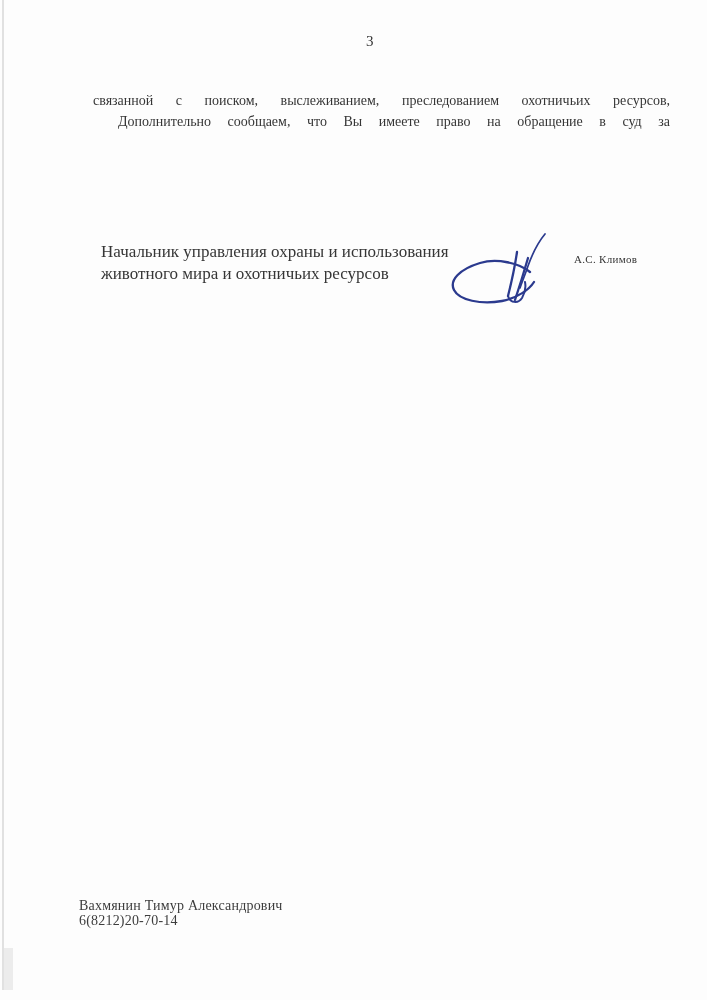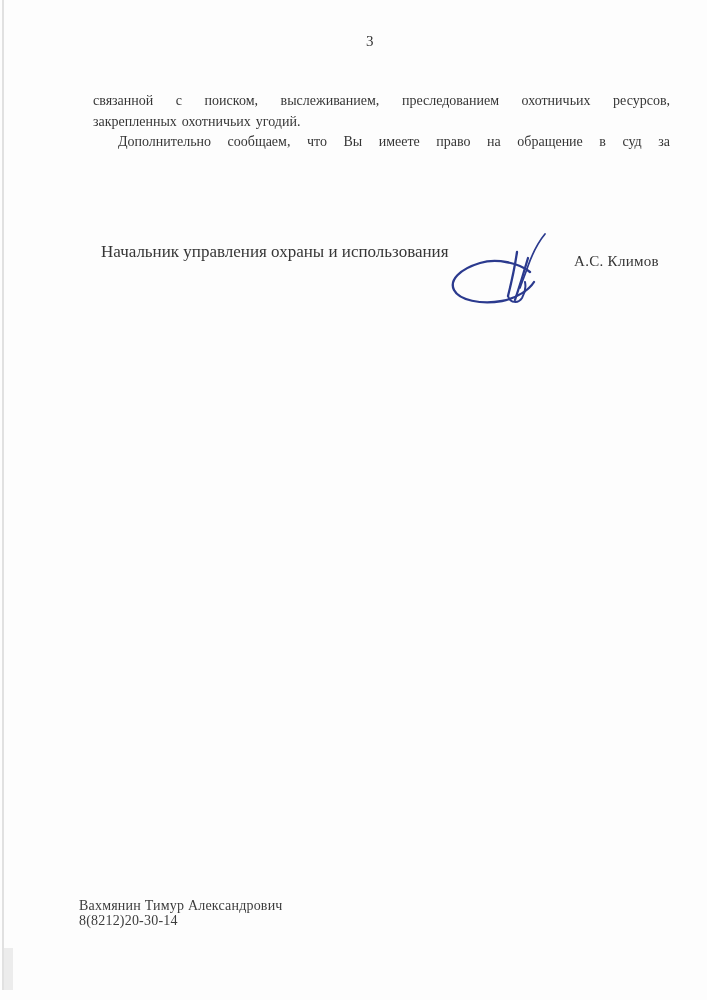--- a/index.html
+++ b/index.html
@@ -68,21 +68,21 @@
     left: 101px;
     top: 241px;
     width: 380px;
     font-size: 17px;
     line-height: 21.5px;
   }
   .sign-name {
     position: absolute;
     left: 574px;
     top: 253px;
-    font-size: 15px;
+    font-size: 11px;
     letter-spacing: 0.3px;
   }
   .signature-svg {
     position: absolute;
     left: 445px;
     top: 230px;
     width: 115px;
     height: 78px;
   }
   .footer {
@@ -100,38 +100,38 @@
 
 <div class="page">
 
   <div class="edge-line"></div>
   <div class="edge-mark"></div>
 
   <div class="page-number">3</div>
 
   <div class="body-text">
     <div class="line just">связанной с поиском, выслеживанием, преследованием охотничьих ресурсов,</div>
-    <div class="line">закрепленных охотничьих угодий.</div>
     <div class="line just indent">Дополнительно сообщаем, что Вы имеете право на обращение в суд за</div>
   </div>
 
   <div class="sign-title">
     <div class="line">Начальник управления охраны и использования</div>
+    <div class="line">животного мира и охотничьих ресурсов</div>
   </div>
 
   <svg class="signature-svg" viewBox="0 0 115 78" xmlns="http://www.w3.org/2000/svg">
     <g fill="none" stroke="#2b3a8e" stroke-width="2.3" stroke-linecap="round" stroke-linejoin="round">
       <path d="M100,4 C95,10 88,22 83,36 C80,45 77,52 75,58" stroke-width="1.7"></path>
       <path d="M85,42 C74,33 52,28 35,33 C15,39 4,50 9,60 C14,70 36,75 57,71 C72,68 84,60 89,52"></path>
       <path d="M72,22 C70,36 66,54 63,66"></path>
       <path d="M83,28 C79,42 74,58 70,70"></path>
       <path d="M63,66 C65,73 73,74 77,68 C80,63 81,57 80,52" stroke-width="2"></path>
     </g>
   </svg>
 
   <div class="sign-name">А.С. Климов</div>
 
   <div class="footer">
     <div class="line">Вахмянин Тимур Александрович</div>
-    <div class="line">8(8212)20-30-14</div>
+    <div class="line">6(8212)20-70-14</div>
   </div>
 
 </div>
 
 </body></html>

